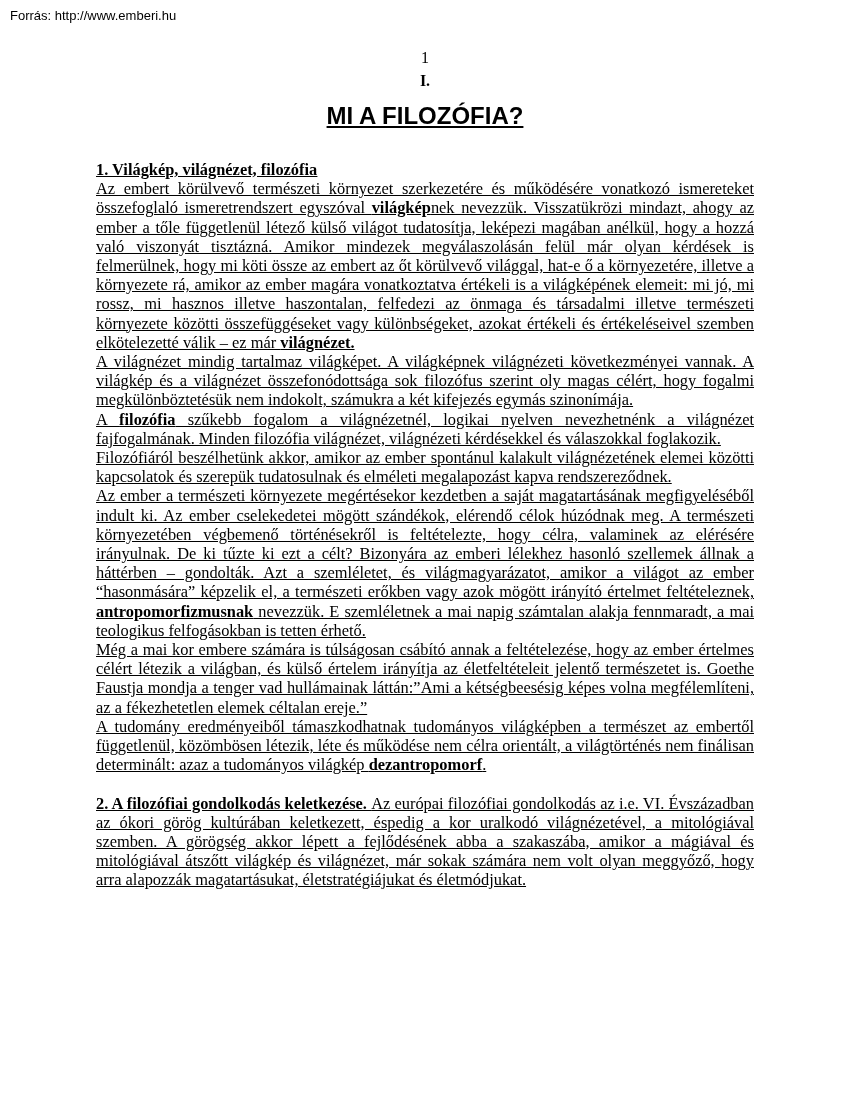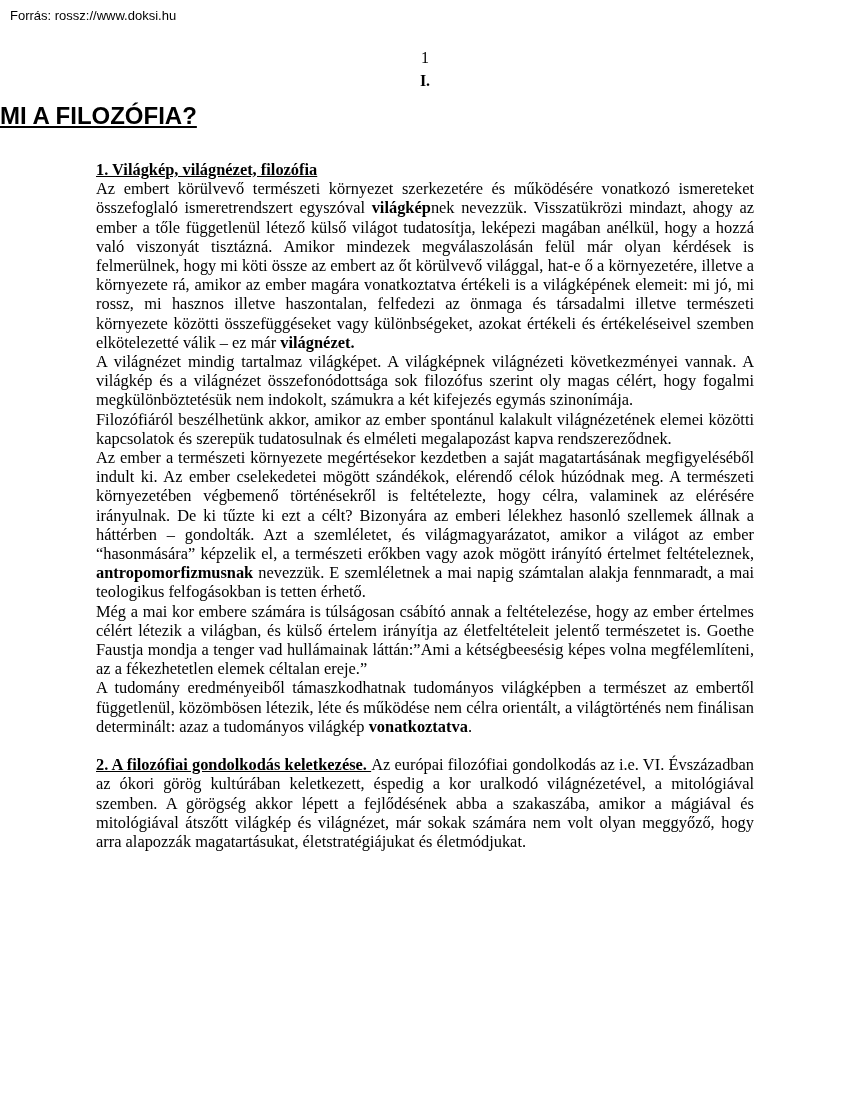--- a/index.html
+++ b/index.html
@@ -32,56 +32,59 @@
     line-height: 19px;
   }
   .chapter-numeral {
     text-align: center;
     font-size: 16px;
     font-weight: bold;
     line-height: 19px;
     margin-top: 4px;
   }
   .doc-title {
+    text-align: center;
     font-family: "Liberation Sans", sans-serif;
     font-size: 24px;
     font-weight: bold;
     margin-top: 12px;
   }
   .doc-title span { text-decoration: underline; }
   .body-col {
     width: 658px;
     margin: 30px auto 0 auto;
     font-size: 16.4px;
     line-height: 19.2px;
     text-align: justify;
+    text-decoration: underline;
   }
   .body-col p {
     margin: 0;
     padding: 0;
   }
   .b { font-weight: bold; }
   .u { text-decoration: underline; }
   .spacer { height: 19px; }
 </style>
 </head>
 <body>
 
-<div class="source-line">Forrás: rossz://www.doksi.hu</div>
+<div class="source-line">Forrás: http://www.emberi.hu</div>
 
 <div class="sheet">
   <div class="page-number">1</div>
   <div class="chapter-numeral">I.</div>
   <div class="doc-title">
     <span>MI A FILOZÓFIA?</span>
   </div>
   <div class="body-col">
       <p><span class="b u">1. Világkép, világnézet, filozófia</span></p>
       <p><span>Az embert körülvevő természeti környezet szerkezetére és működésére vonatkozó ismereteket összefoglaló ismeretrendszert egyszóval </span><span class="b">világkép</span><span>nek nevezzük. Visszatükrözi mindazt, ahogy az ember a tőle függetlenül létező külső világot tudatosítja, leképezi magában anélkül, hogy a hozzá való viszonyát tisztázná. Amikor mindezek megválaszolásán felül már olyan kérdések is felmerülnek, hogy mi köti össze az embert az őt körülvevő világgal, hat-e ő a környezetére, illetve a környezete rá, amikor az ember magára vonatkoztatva értékeli is a világképének elemeit: mi jó, mi rossz, mi hasznos illetve haszontalan, felfedezi az önmaga és társadalmi illetve természeti környezete közötti összefüggéseket vagy különbségeket, azokat értékeli és értékeléseivel szemben elkötelezetté válik – ez  már </span><span class="b">világnézet.</span></p>
       <p><span>A világnézet mindig tartalmaz világképet. A világképnek világnézeti következményei vannak. A világkép és a világnézet összefonódottsága sok filozófus szerint oly magas célért, hogy fogalmi megkülönböztetésük nem indokolt, számukra a két kifejezés egymás szinonímája.</span></p>
+      <p><span>A </span><span class="b">filozófia</span><span> szűkebb fogalom a világnézetnél, logikai nyelven nevezhetnénk a világnézet fajfogalmának. Minden filozófia világnézet, világnézeti kérdésekkel és válaszokkal foglakozik.</span></p>
       <p><span>Filozófiáról beszélhetünk akkor, amikor az ember spontánul kalakult világnézetének elemei közötti kapcsolatok és szerepük tudatosulnak és elméleti megalapozást kapva rendszereződnek.</span></p>
       <p><span>Az ember a természeti környezete megértésekor kezdetben a saját magatartásának megfigyeléséből indult ki. Az ember cselekedetei mögött szándékok, elérendő célok húzódnak meg. A természeti környezetében végbemenő történésekről is feltételezte, hogy célra, valaminek az elérésére irányulnak. De ki tűzte ki ezt a célt? Bizonyára az emberi lélekhez hasonló szellemek állnak a háttérben – gondolták. Azt a szemléletet, és világmagyarázatot, amikor a világot az ember “hasonmására” képzelik el, a természeti erőkben vagy azok mögött irányító értelmet feltételeznek, </span><span class="b">antropomorfizmusnak</span><span> nevezzük. E szemléletnek a mai napig számtalan alakja fennmaradt, a mai teologikus felfogásokban is tetten érhető.</span></p>
       <p><span>Még a mai kor embere számára is túlságosan csábító annak a feltételezése, hogy az ember értelmes célért létezik a világban, és külső értelem irányítja az életfeltételeit jelentő természetet is. Goethe Faustja mondja a tenger vad hullámainak láttán:”Ami a kétségbeesésig képes volna megfélemlíteni, az a fékezhetetlen elemek céltalan ereje.”</span></p>
-      <p><span>A tudomány eredményeiből támaszkodhatnak tudományos világképben a természet az  embertől függetlenül, közömbösen létezik, léte és működése nem célra orientált, a világtörténés nem finálisan determinált: azaz a tudományos világkép </span><span class="b">vonatkoztatva</span><span>.</span></p>
+      <p><span>A tudomány eredményeiből támaszkodhatnak tudományos világképben a természet az  embertől függetlenül, közömbösen létezik, léte és működése nem célra orientált, a világtörténés nem finálisan determinált: azaz a tudományos világkép </span><span class="b">dezantropomorf</span><span>.</span></p>
       <div class="spacer"></div>
       <p><span class="b u">2. A filozófiai gondolkodás keletkezése. </span><span>Az európai filozófiai gondolkodás az i.e. VI. Évszázadban az ókori görög kultúrában keletkezett, éspedig a kor uralkodó világnézetével, a mitológiával szemben. A görögség akkor lépett a fejlődésének abba a szakaszába, amikor a mágiával és mitológiával átszőtt világkép és világnézet, már sokak számára nem volt olyan meggyőző, hogy arra alapozzák magatartásukat, életstratégiájukat és életmódjukat.</span></p>
     </div>
 </div>
 
 </body></html>

